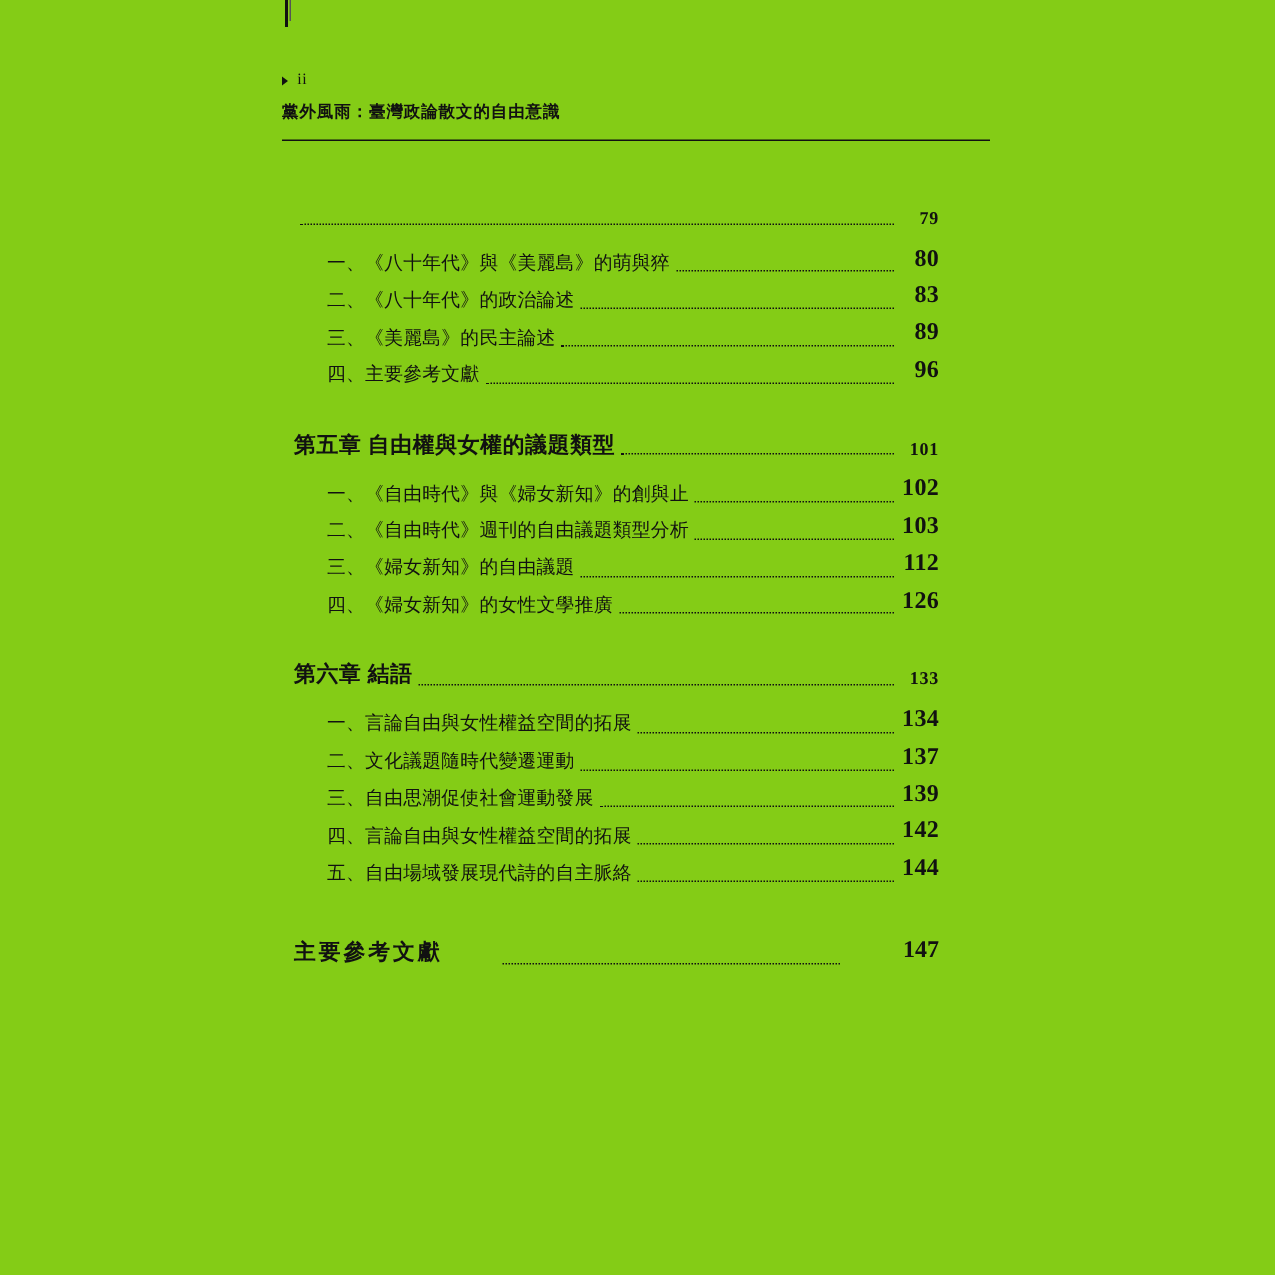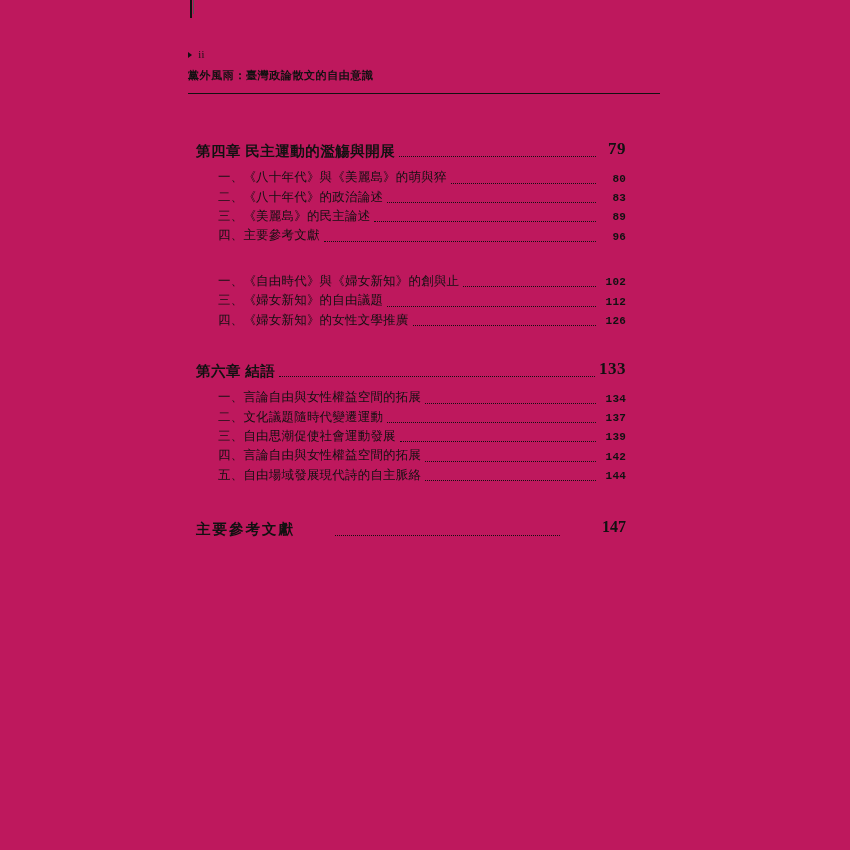--- a/index.html
+++ b/index.html
@@ -9,21 +9,21 @@
     width: 850px;
     height: 850px;
     background: #ffffff;
     font-family: "Liberation Serif", "DejaVu Serif", serif;
     overflow: hidden;
   }
   .page {
     position: relative;
     width: 850px;
     height: 850px;
-    background: #be185d;
+    background: #84cc16;
   }
 
   
   .spine-line {
     position: absolute;
     left: 190px;
     top: 0;
     width: 2px;
     height: 18px;
     background: #111;
@@ -114,29 +114,29 @@
     text-align: right;
     min-width: 26px;
   }
 
   .entry.chapter {
     font-weight: bold;
     font-size: 14.5px;
     letter-spacing: 0.5px;
     margin-bottom: 6px;
   }
-  .entry.chapter .pg { font-size: 17px; }
+  .entry.chapter .pg { font-size: 12px; }
   .entry.chapter .leader { border-bottom: 1.5px dotted #111; margin-bottom: 5px; }
 
   .entry.sub {
     padding-left: 22px;
     font-size: 12.5px;
     letter-spacing: 0.2px;
   }
-  .entry.sub .pg { font-size: 11px; font-family: Liberation Mono, monospace; }
+  .entry.sub .pg { font-size: 16px; }
 
   .entry.biblio {
     font-weight: bold;
     font-size: 14.5px;
     letter-spacing: 2px;
     margin-top: 4px;
     gap: 36px;
   }
   .entry.biblio .pg { font-size: 16px; letter-spacing: 0; }
 
@@ -154,21 +154,20 @@
     <span class="marker"></span>
     <span class="folio">ii</span>
     <span class="booktitle">黨外風雨：臺灣政論散文的自由意識</span>
   </div>
   <div class="rule"></div>
 
   <div class="toc">
 
     <div class="group">
       <div class="entry chapter">
-        <span class="txt">第四章  民主運動的濫觴與開展</span>
         <span class="leader"></span>
         <span class="pg">79</span>
       </div>
       <div class="entry sub">
         <span class="txt">一、《八十年代》與《美麗島》的萌與猝</span>
         <span class="leader"></span>
         <span class="pg">80</span>
       </div>
       <div class="entry sub">
         <span class="txt">二、《八十年代》的政治論述</span>
@@ -183,24 +182,34 @@
       <div class="entry sub">
         <span class="txt">四、主要參考文獻</span>
         <span class="leader"></span>
         <span class="pg">96</span>
       </div>
     </div>
 
     <div class="spacer-lg"></div>
 
     <div class="group">
+      <div class="entry chapter">
+        <span class="txt">第五章  自由權與女權的議題類型</span>
+        <span class="leader"></span>
+        <span class="pg">101</span>
+      </div>
       <div class="entry sub">
         <span class="txt">一、《自由時代》與《婦女新知》的創與止</span>
         <span class="leader"></span>
         <span class="pg">102</span>
+      </div>
+      <div class="entry sub">
+        <span class="txt">二、《自由時代》週刊的自由議題類型分析</span>
+        <span class="leader"></span>
+        <span class="pg">103</span>
       </div>
       <div class="entry sub">
         <span class="txt">三、《婦女新知》的自由議題</span>
         <span class="leader"></span>
         <span class="pg">112</span>
       </div>
       <div class="entry sub">
         <span class="txt">四、《婦女新知》的女性文學推廣</span>
         <span class="leader"></span>
         <span class="pg">126</span>

